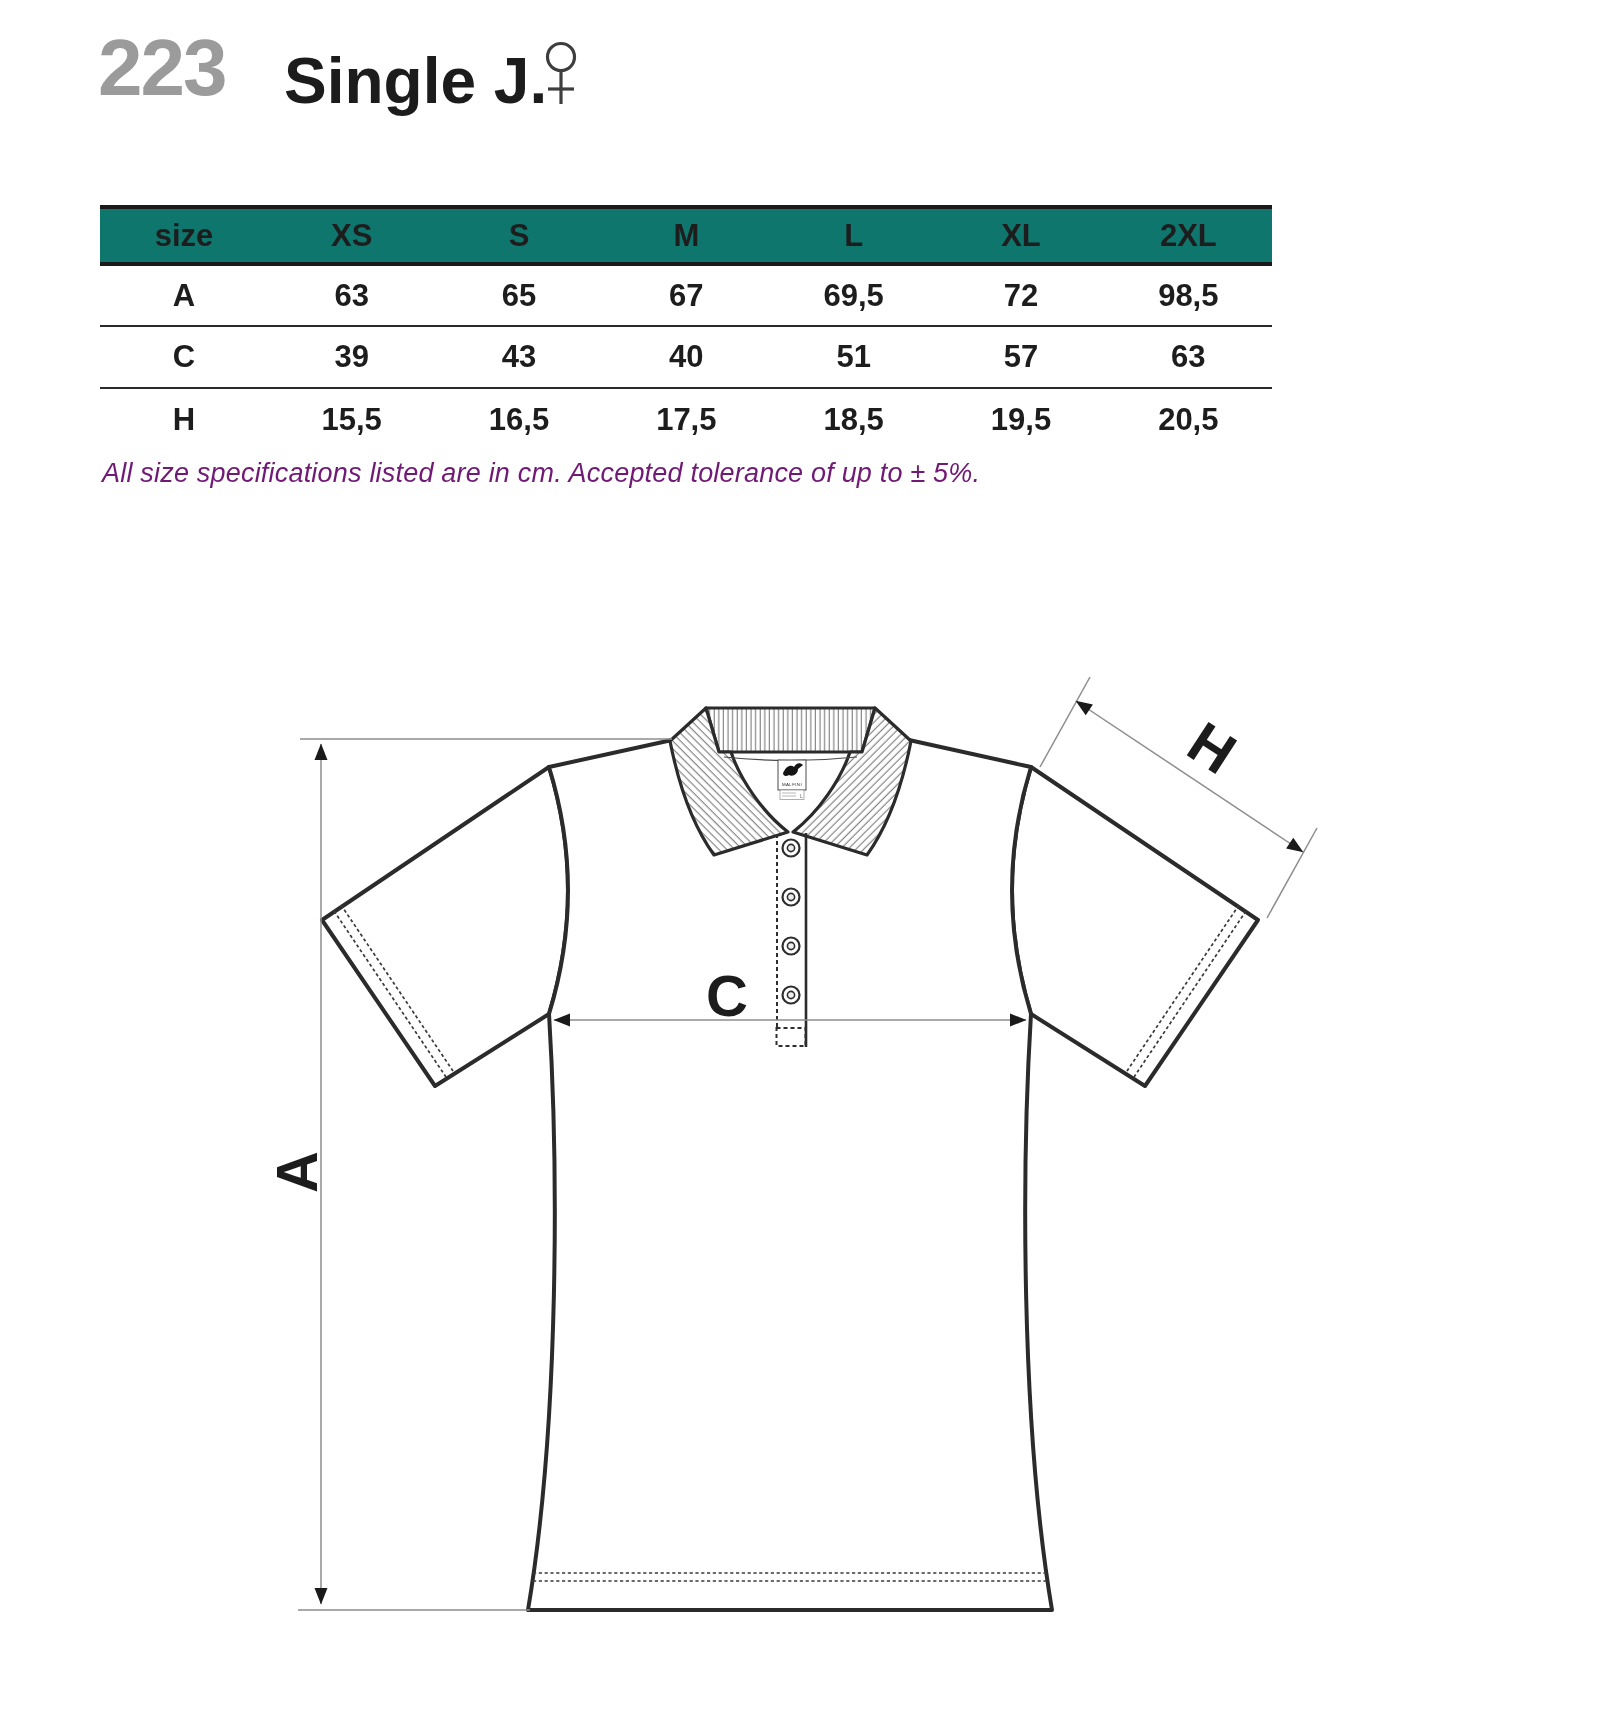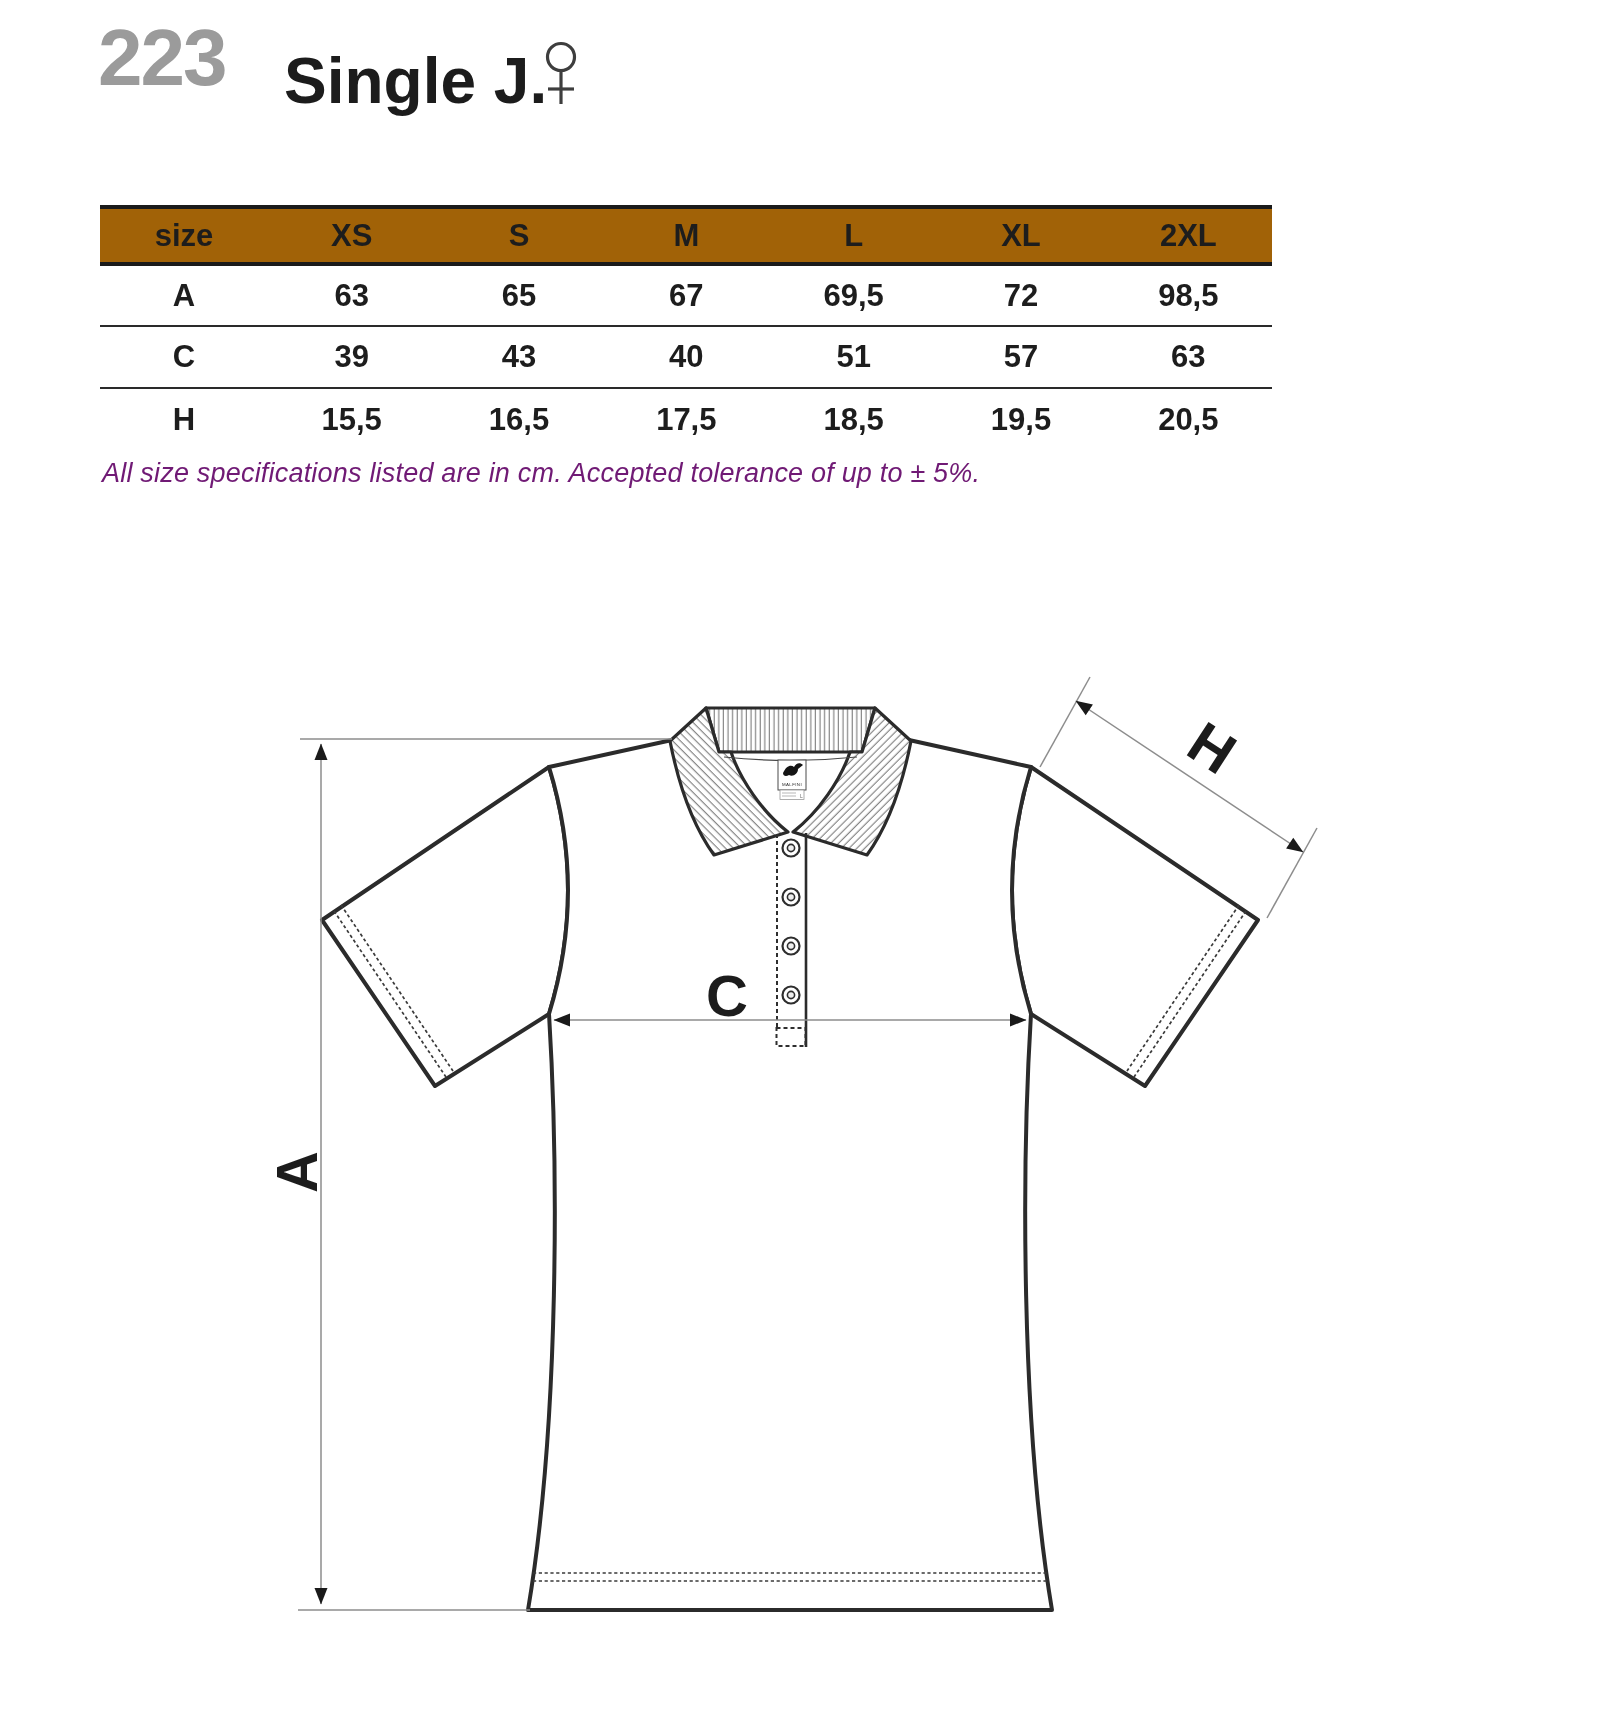--- a/index.html
+++ b/index.html
@@ -1,31 +1,31 @@
 <!DOCTYPE html>
 <html><head>
 <meta charset="utf-8">
 <style>
   html,body{margin:0;padding:0;background:#ffffff;}
   #page{position:relative;width:1600px;height:1710px;background:#fff;overflow:hidden;
         font-family:"Liberation Sans","DejaVu Sans",sans-serif;}
   
-  .code{position:absolute;left:98px;top:12px;font-size:80px;font-weight:800;
+  .code{position:absolute;left:98px;top:22px;font-size:80px;font-weight:800;
         letter-spacing:-2px;color:#9b9b9b;}
   .name{position:absolute;left:284px;top:44px;font-size:64px;font-weight:800;color:#1c1c1c;}
   .gender{position:absolute;left:540px;top:40px;}
   
   .sectitle{position:absolute;left:100px;top:142px;font-size:35px;font-weight:700;color:#1c1c1c;}
   .sectitle .unit{color:#9e9e9e;font-weight:600;}
   
   .spec-table{position:absolute;left:100px;top:205px;width:1172px;border-collapse:collapse;
               table-layout:fixed;}
   .spec-table th,.spec-table td{text-align:center;vertical-align:middle;padding:0;}
   .spec-table col.c0{width:168px;}
-  .spec-table thead tr{background:#a16207;height:57px;margin-left:36px;}
+  .spec-table thead tr{background:#0f766e;height:57px;margin-left:36px;}
   .spec-table thead th{font-size:31px;font-weight:700;color:#1d1d1d;
                        border-top:4px solid #1a1a1a;border-bottom:4px solid #1a1a1a;}
   .spec-table thead th.sizehdr{font-weight:600;}
   .spec-table tbody tr{height:62px;}
   .spec-table tbody td{font-size:31px;font-weight:700;color:#1d1d1d;}
   .spec-table tbody tr.sep td{border-bottom:2px solid #2a2a2a;}
   
   .footnote{position:absolute;left:102px;top:458px;font-size:27px;font-style:italic;
             font-weight:400;color:#701a75;letter-spacing:.2px;}
   

